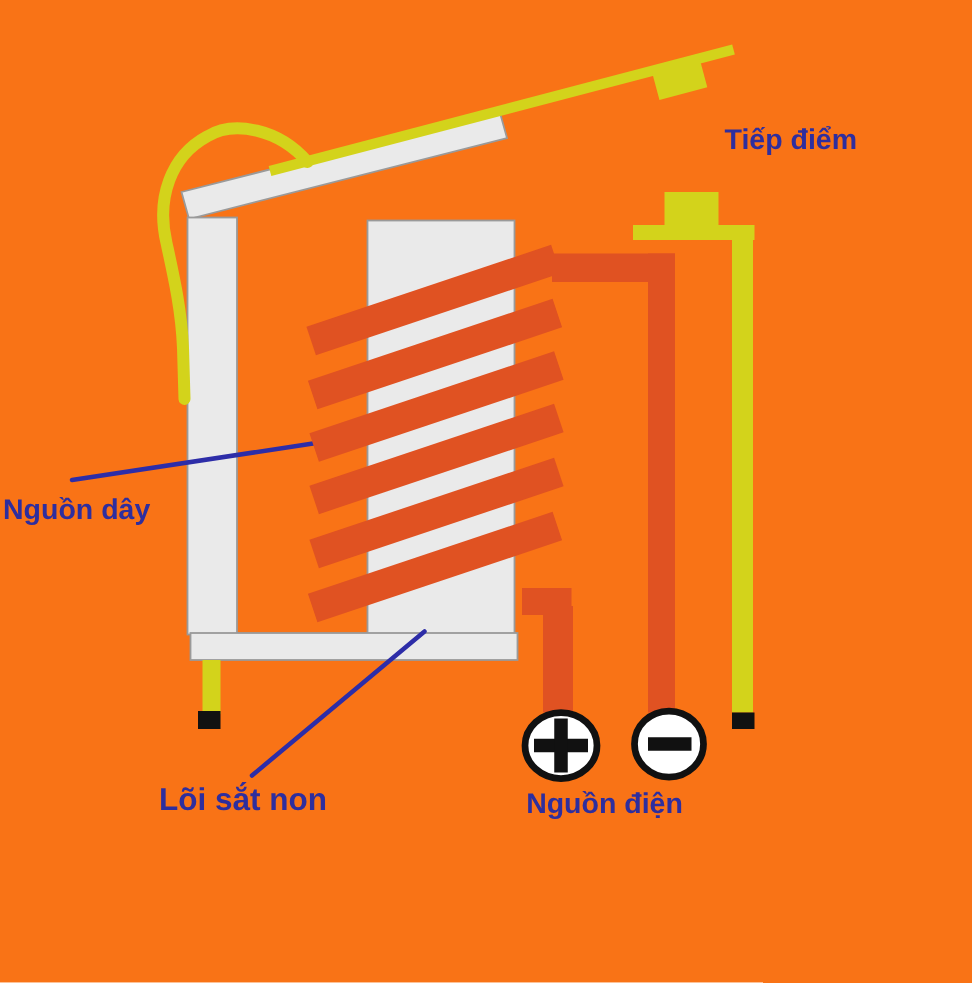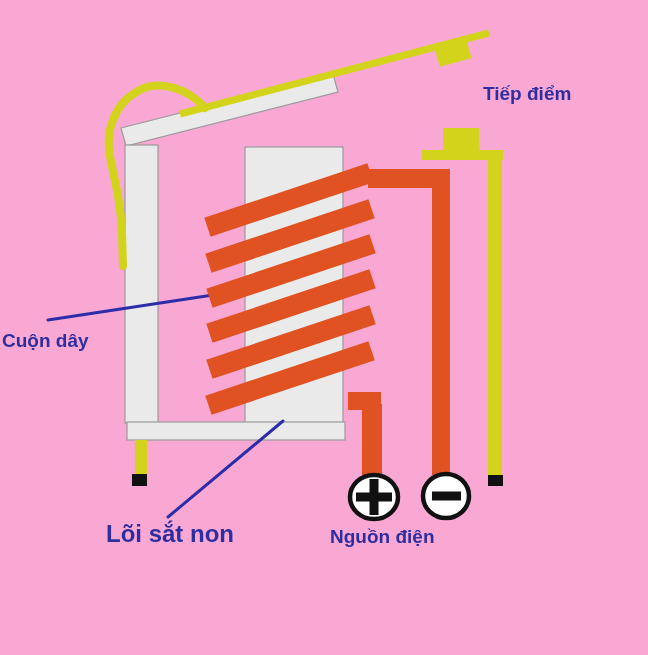--- a/index.html
+++ b/index.html
@@ -5,40 +5,40 @@
   html, body {
     margin: 0;
     padding: 0;
     background: #ffffff;
     font-family: "Liberation Sans", "DejaVu Sans", sans-serif;
   }
   .stage {
     position: relative;
     width: 648px;
     height: 655px;
-    background: #f9a8d4;
+    background: #f97316;
     overflow: hidden;
   }
   .stage svg {
     position: absolute;
     left: 0;
     top: 0;
   }
   .diagram-label {
     position: absolute;
     color: #2e2e9e;
     font-weight: bold;
     font-size: 19px;
     line-height: 22px;
     white-space: nowrap;
   }
   .label-contact { left: 483px; top: 83px; }
   .label-coil    { left: 2px;   top: 330px; }
-  .label-core    { left: 106px; top: 523px; font-size: 24px; }
-  .label-power   { left: 330px; top: 526px; width: 146px; white-space: normal; }
+  .label-core    { left: 106px; top: 523px; font-size: 21px; }
+  .label-power   { left: 330px; top: 526px; width: 146px; text-align: center; white-space: normal; }
   .label-power span { display: block; }
 </style>
 </head>
 <body>
 
 <div class="stage">
   <svg width="648" height="655" viewBox="0 0 648 655">
 
     <g stroke="#9a9a9a" stroke-width="1.2" fill="#eaeaea">
       <polygon points="121,128 333,74 338,92 126,146"></polygon>
@@ -88,20 +88,20 @@
       </g>
       <ellipse cx="446" cy="496" rx="23" ry="22" fill="#ffffff" stroke="#111111" stroke-width="4.5"></ellipse>
       <g stroke="#111111" stroke-width="9">
         <line x1="432" y1="496" x2="461" y2="496"></line>
       </g>
     </g>
   </svg>
 
   <div class="diagram-label label-contact">Tiếp điểm</div>
 
-  <div class="diagram-label label-coil">Cuộn dây</div>
+  <div class="diagram-label label-coil">Nguồn dây</div>
 
   <div class="diagram-label label-core">Lõi sắt non</div>
 
   <div class="diagram-label label-power">
     <span>Nguồn điện</span>
   </div>
 </div>
 
 </body></html>

